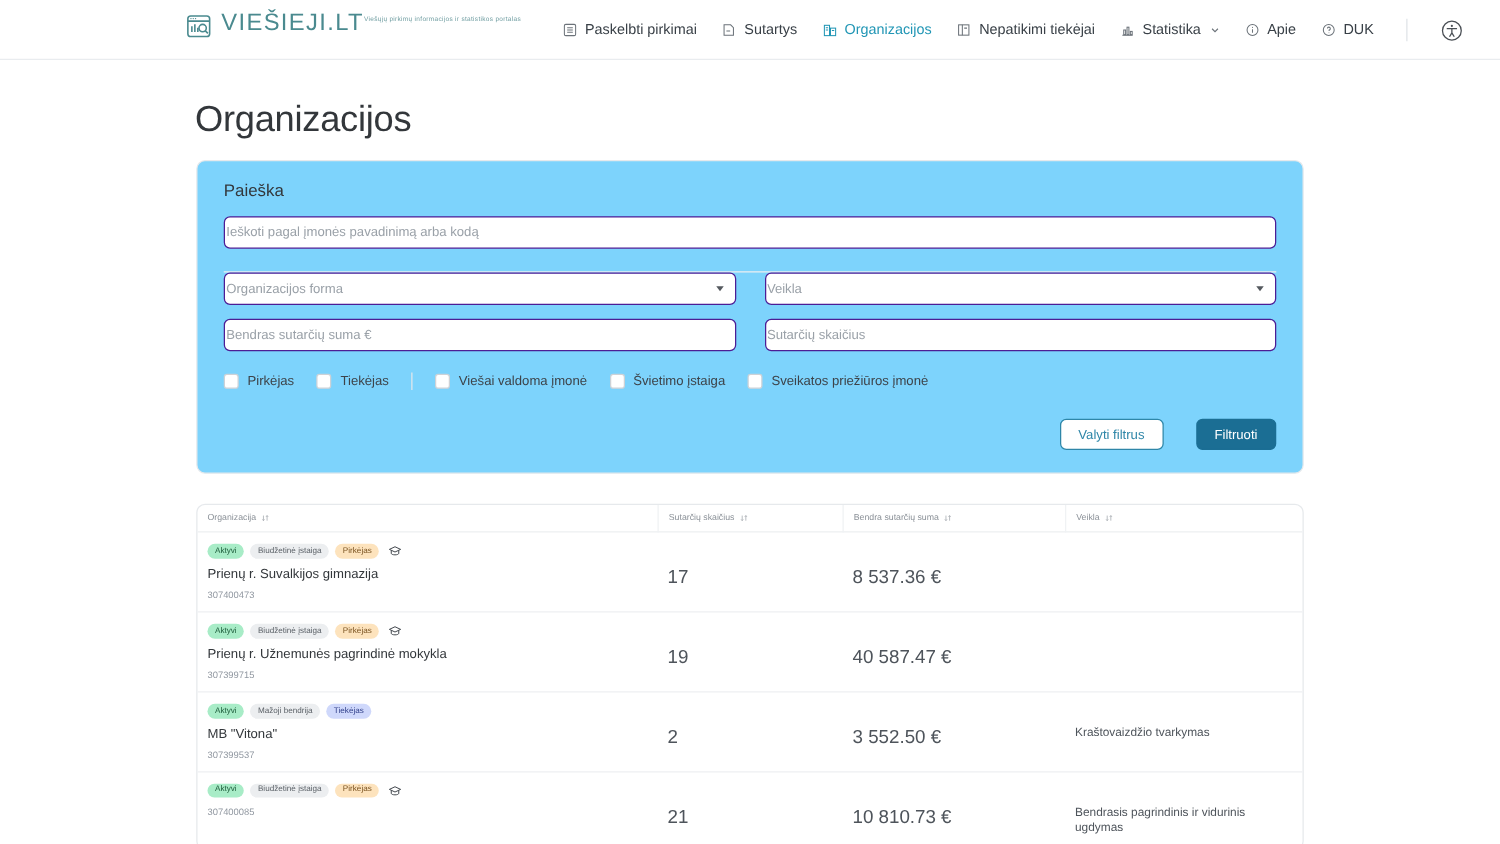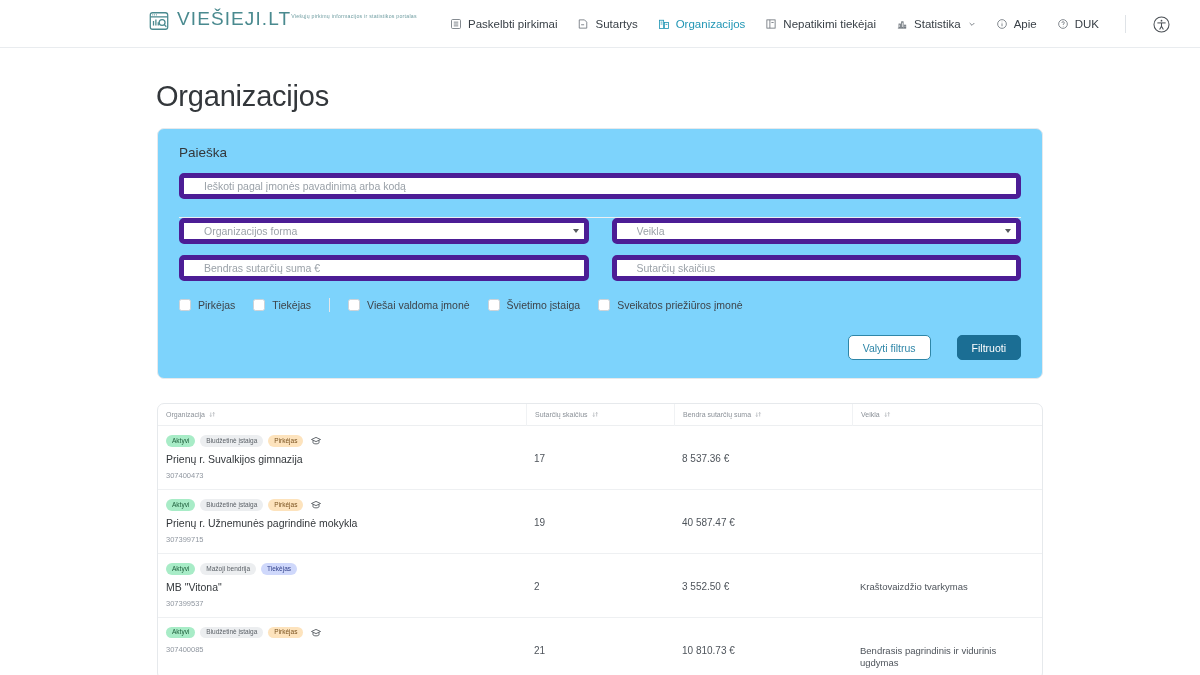--- a/index.html
+++ b/index.html
@@ -89,27 +89,27 @@
   }
   .card-inner { padding: 16px 21px 18px 21px; }
   .sec-title {
     font-size: 13.5px;
     color: #33373b;
     margin-bottom: 13px;
   }
   .input {
     width: 100%;
     height: 26px;
-    border: 5px solid #4c1d95;
+    border: 1px solid #4c1d95;
     border-radius: 5px;
     background: #fff;
     font-family: "Liberation Sans", sans-serif;
     font-size: 10.5px;
     color: #9aa1a8;
-    padding: 0 20px;
+    padding: 0 1px;
     outline: none;
   }
   .input::placeholder { color: #9aa1a8; }
   .hr {
     height: 1px;
     background: #eceff1;
     margin: 18px 0 0 0;
   }
   .filter-title { margin-top: 16px; }
 
@@ -245,21 +245,21 @@
   .badge-buyer  { background: #fde3bd; color: #7a5320; }
   .badge-supplier { background: #cfd8fb; color: #32418b; }
   .cap-icon { width: 12px; height: 12px; margin-left: 2px; }
   .org-name {
     font-size: 10.5px;
     color: #33373b;
     margin-bottom: 5px;
     line-height: 13px;
   }
   .org-code { font-size: 7.5px; color: #9097a0; }
-  .num { font-size: 10px; color: #4e545b; padding-top: 27px; }
+  .num { font-size: 15px; color: #4e545b; padding-top: 27px; }
   .veikla { font-size: 9.5px; color: #4e545b; padding-top: 27px; line-height: 12px; }
 </style>
 </head>
 <body>
 
 <div class="header">
   <div class="logo-block">
     <svg class="logo-icon" viewBox="0 0 24 24" fill="none" stroke="#4a8a8f" stroke-width="1.4">
       <rect x="2.5" y="3" width="19" height="18" rx="2.5"></rect>
       <line x1="2.5" y1="7.5" x2="21.5" y2="7.5"></line>

